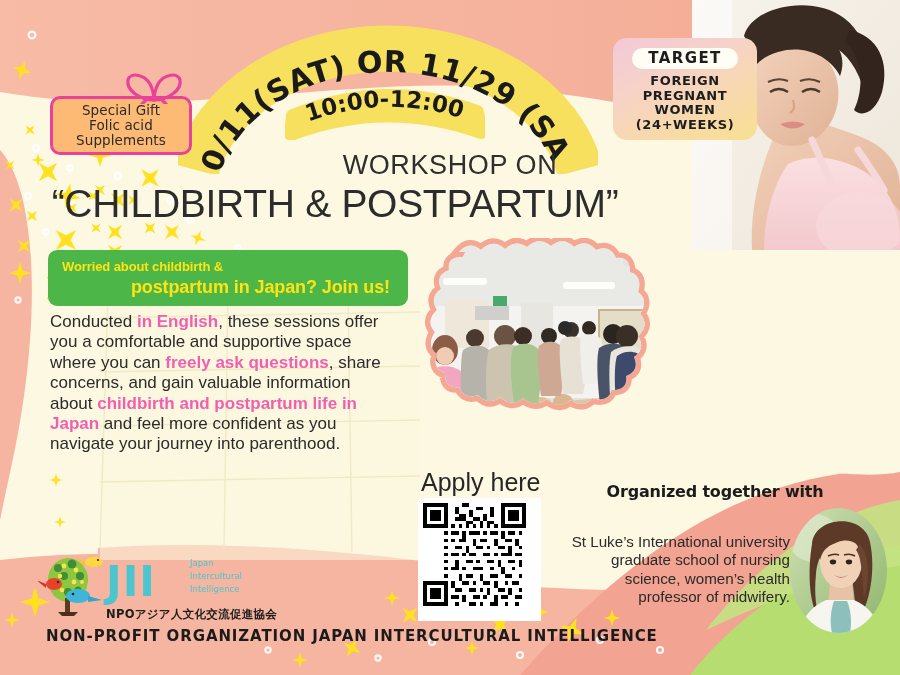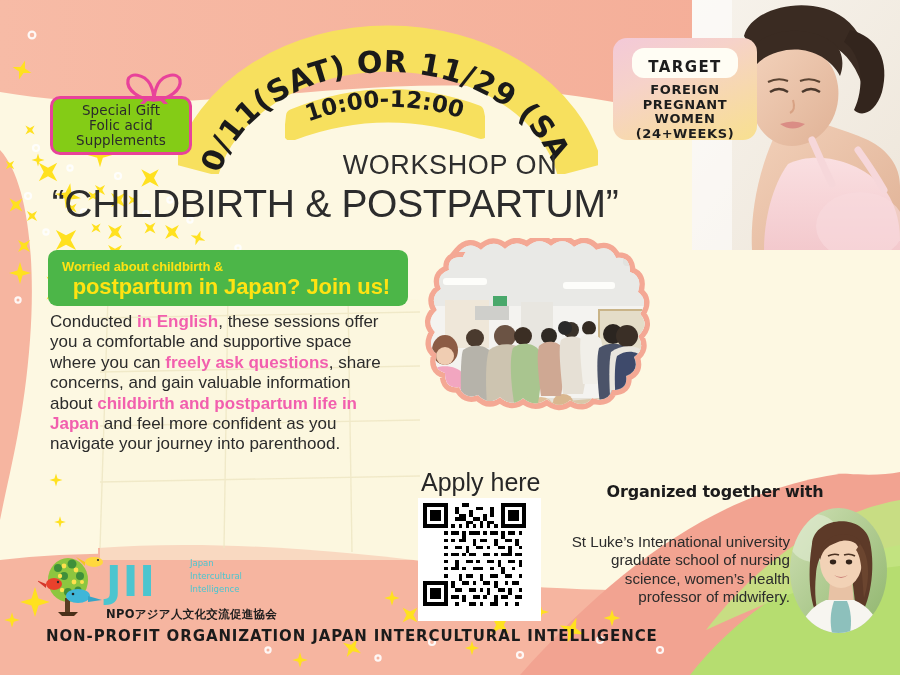--- a/index.html
+++ b/index.html
@@ -13,21 +13,21 @@
 
   
   .bg-svg{position:absolute;inset:0;width:900px;height:675px;}
 
   
   .sparkles{position:absolute;inset:0;width:900px;height:675px;pointer-events:none;}
 
   
   .gift-tag{
     position:absolute;left:50px;top:96px;width:136px;height:53px;
-    border:3px solid #e8429a;border-radius:10px;background:#84cc16;
+    border:3px solid #e8429a;border-radius:10px;background:#fdba74;
     z-index:9;
   }
   .gift-tag .gtext{
     position:absolute;left:0;right:0;top:4px;
     text-align:center;font-size:13.5px;line-height:15.2px;color:#2b2b2b;
     font-family:"DejaVu Sans", sans-serif;letter-spacing:.1px;
   }
   .bow{position:absolute;left:50%;top:-26px;transform:translateX(-50%);z-index:10;}
 
   
@@ -36,21 +36,21 @@
   
   .time-pill{position:absolute;left:285px;top:82px;z-index:9;}
 
   
   .target-box{
     position:absolute;left:613px;top:38px;width:144px;height:102px;border-radius:14px;
     background:linear-gradient(155deg,#f3c9d8 0%,#f6d2c9 35%,#f8e08f 100%);
     z-index:12;text-align:center;
   }
   .target-pill{
-    display:inline-block;margin-top:10px;padding:10px 16px 2px;border-radius:12px;background:#fffdf4;
+    display:inline-block;margin-top:10px;padding:1px 16px 2px;border-radius:12px;background:#fffdf4;
     font-size:15px;font-weight:bold;letter-spacing:1.4px;color:#1d1d1d;
     font-family:"DejaVu Sans", sans-serif;
   }
   .target-lines{
     margin-top:5px;font-size:13px;line-height:14.6px;font-weight:bold;color:#1d1d1d;
     letter-spacing:.6px;font-family:"DejaVu Sans", sans-serif;
   }
 
   
   .hero-photo{
@@ -68,21 +68,21 @@
     font-size:39px;letter-spacing:-.3px;color:#2c2c2c;z-index:9;white-space:nowrap;
     font-family:"Liberation Sans", sans-serif;
   }
 
   
   .green-banner{
     position:absolute;left:48px;top:250px;width:332px;padding:7px 14px 9px;
     background:#4cb648;border-radius:9px;z-index:9;
   }
   .green-banner .l1{font-size:13px;font-weight:bold;color:#ffe312;line-height:20px;letter-spacing:-.1px;}
-  .green-banner .l2{font-size:22px;font-weight:bold;color:#ffe312;line-height:20px;text-align:right;padding-right:4px;letter-spacing:-.1px;}
+  .green-banner .l2{font-size:18px;font-weight:bold;color:#ffe312;line-height:20px;text-align:right;padding-right:4px;letter-spacing:-.1px;}
 
   
   .body-copy{
     position:absolute;left:50px;top:312px;width:345px;z-index:9;
     font-size:17px;line-height:20.4px;color:#2b2b2b;
     font-family:"Liberation Sans", sans-serif;
   }
   .pink{color:#f25fae;font-weight:bold;}
 
   

